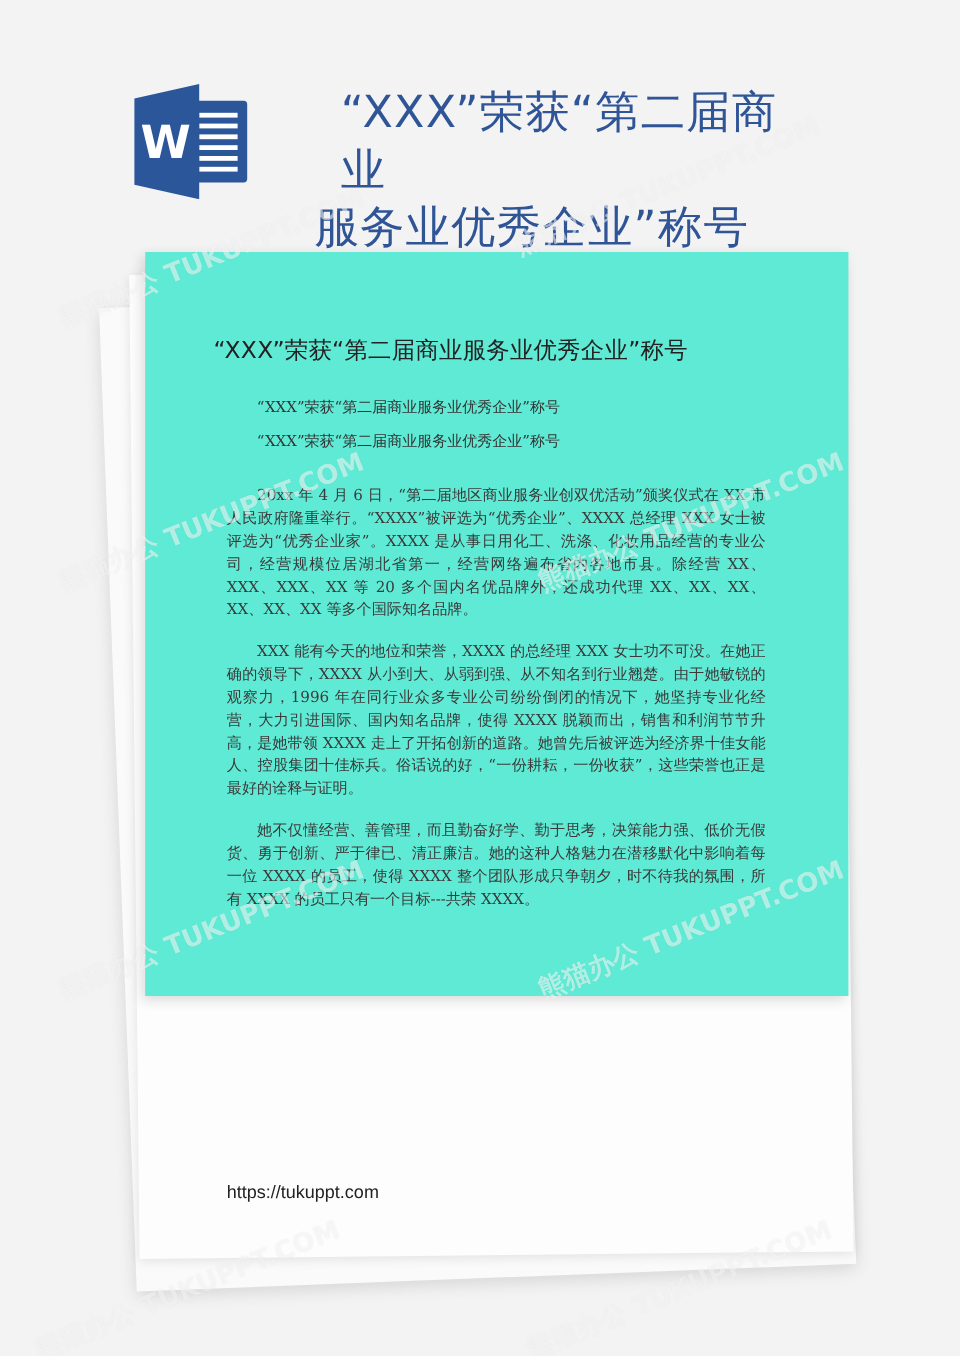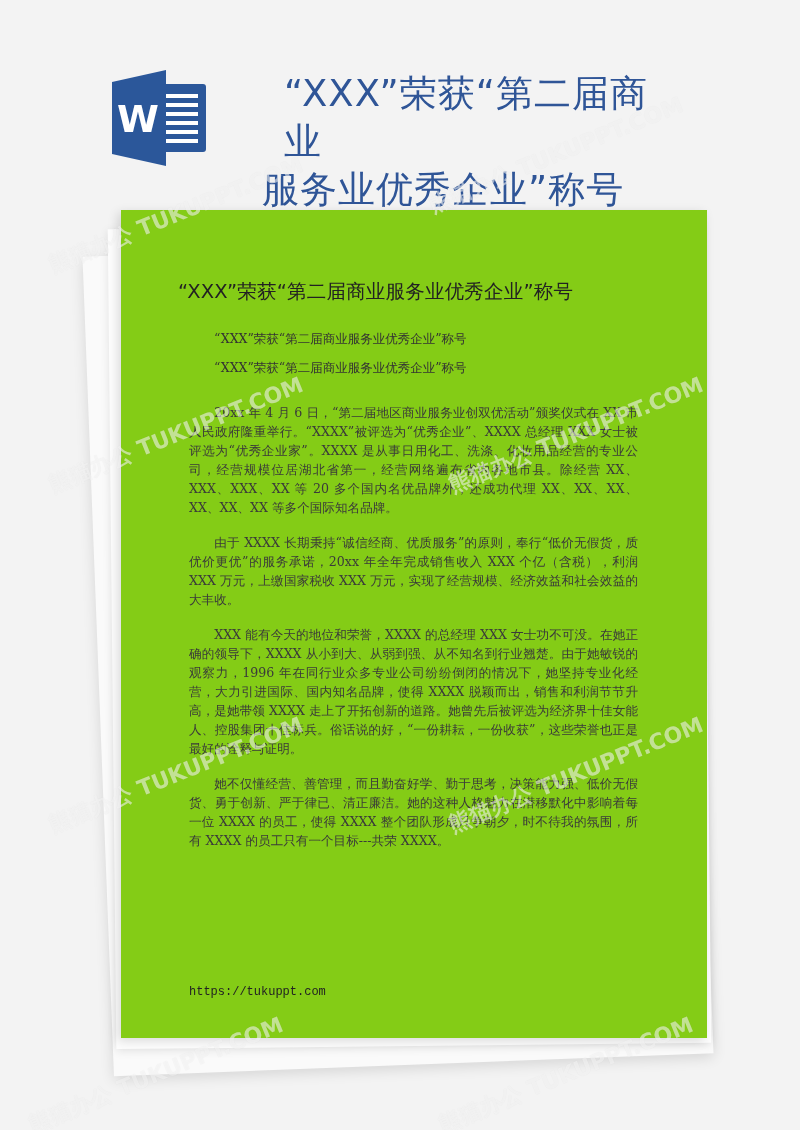--- a/index.html
+++ b/index.html
@@ -23,40 +23,40 @@
     position: absolute; left: 98px; top: 245px; width: 600px; height: 820px;
     background: #fafafa; transform: rotate(-2.2deg); transform-origin: 50% 50%;
     box-shadow: 0 4px 14px rgba(0,0,0,0.12);
   }
   .sheet-mid {
     position: absolute; left: 112px; top: 226px; width: 595px; height: 820px;
     background: #fdfdfd; transform: rotate(-0.6deg);
     box-shadow: 0 2px 10px rgba(0,0,0,0.10);
   }
   .page {
-    position: absolute; left: 121px; top: 210px; width: 586px; height: 828px;
-    background: #84cc16; box-shadow: -3px 3px 10px rgba(0,0,0,0.14);
+    position: absolute; left: 121px; top: 210px; width: 586px; height: 620px;
+    background: #5eead4; box-shadow: -3px 3px 10px rgba(0,0,0,0.14);
   }
   .doc-heading {
     position: absolute; left: 57px; top: 70px; width: 520px;
     font-family: "DejaVu Sans", "Liberation Sans", sans-serif;
     font-size: 19.5px; line-height: 24px; color: #222; letter-spacing: 0.2px;
   }
   .subtitle {
     position: absolute; left: 93px; width: 420px;
     font-size: 12.5px; line-height: 16px; color: #333;
   }
   .body-text {
     position: absolute; left: 68px; top: 177px; width: 449px;
     font-size: 12.6px; line-height: 19px; color: #3a3a3a; text-align: justify;
   }
   .body-text p { margin: 16px 0 10px 0; text-indent: 2em; }
   .source-url {
     position: absolute; left: 68px; top: 775px;
-    font-family: Liberation Mono, monospace; font-size: 12px; color: #222;
+    font-family: Liberation Sans, sans-serif; font-size: 15px; color: #222;
   }
   
   .watermark {
     position: absolute; color: rgba(255,255,255,0.55);
     font-family: "DejaVu Sans", "Liberation Sans", sans-serif; font-size: 22px; font-weight: bold;
     transform: rotate(-22deg); white-space: nowrap; pointer-events: none;
     text-shadow: 0 0 1px rgba(0,0,0,0.08);
   }
 </style>
 </head>
@@ -85,21 +85,20 @@
 <div class="sheet-back"></div>
 <div class="sheet-mid"></div>
 
 <div class="page">
   <div class="doc-heading">“XXX”荣获“第二届商业服务业优秀企业”称号</div>
   <div class="subtitle" style="top:121px">“XXX”荣获“第二届商业服务业优秀企业”称号</div>
   <div class="subtitle" style="top:150px">“XXX”荣获“第二届商业服务业优秀企业”称号</div>
 
   <div class="body-text">
     <p>20xx 年 4 月 6 日，“第二届地区商业服务业创双优活动”颁奖仪式在 XX 市人民政府隆重举行。“XXXX”被评选为“优秀企业”、XXXX 总经理 XXX 女士被评选为“优秀企业家”。XXXX 是从事日用化工、洗涤、化妆用品经营的专业公司，经营规模位居湖北省第一，经营网络遍布省内各地市县。除经营 XX、XXX、XXX、XX 等 20 多个国内名优品牌外，还成功代理 XX、XX、XX、XX、XX、XX 等多个国际知名品牌。</p>
-    <p>由于 XXXX 长期秉持“诚信经商、优质服务”的原则，奉行“低价无假货，质优价更优”的服务承诺，20xx 年全年完成销售收入 XXX 个亿（含税），利润 XXX 万元，上缴国家税收 XXX 万元，实现了经营规模、经济效益和社会效益的大丰收。</p>
     <p>XXX 能有今天的地位和荣誉，XXXX 的总经理 XXX 女士功不可没。在她正确的领导下，XXXX 从小到大、从弱到强、从不知名到行业翘楚。由于她敏锐的观察力，1996 年在同行业众多专业公司纷纷倒闭的情况下，她坚持专业化经营，大力引进国际、国内知名品牌，使得 XXXX 脱颖而出，销售和利润节节升高，是她带领 XXXX 走上了开拓创新的道路。她曾先后被评选为经济界十佳女能人、控股集团十佳标兵。俗话说的好，“一份耕耘，一份收获”，这些荣誉也正是最好的诠释与证明。</p>
     <p>她不仅懂经营、善管理，而且勤奋好学、勤于思考，决策能力强、低价无假货、勇于创新、严于律已、清正廉洁。她的这种人格魅力在潜移默化中影响着每一位 XXXX 的员工，使得 XXXX 整个团队形成只争朝夕，时不待我的氛围，所有 XXXX 的员工只有一个目标---共荣 XXXX。</p>
   </div>
 
   <div class="source-url">https://tukuppt.com</div>
 </div>
 
 <div class="watermark" style="left:40px; top:200px">熊猫办公 TUKUPPT.COM</div>
 <div class="watermark" style="left:420px; top:140px">熊猫办公 TUKUPPT.COM</div>
 <div class="watermark" style="left:40px; top:420px">熊猫办公 TUKUPPT.COM</div>

